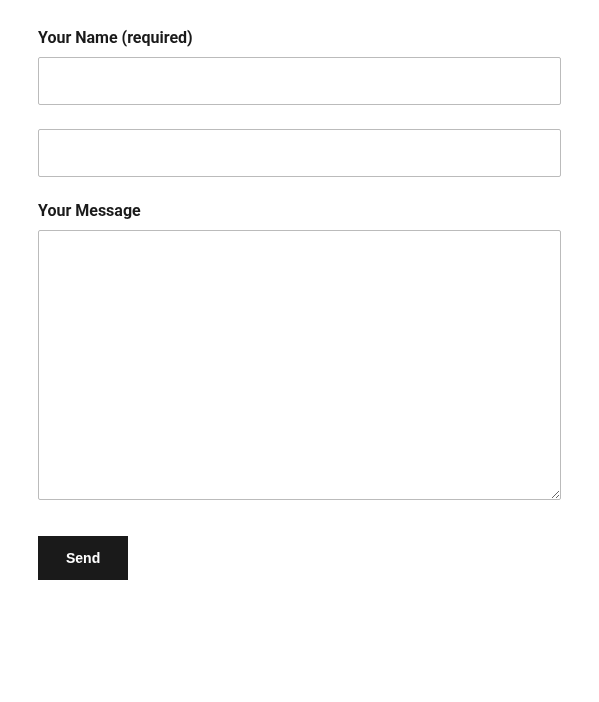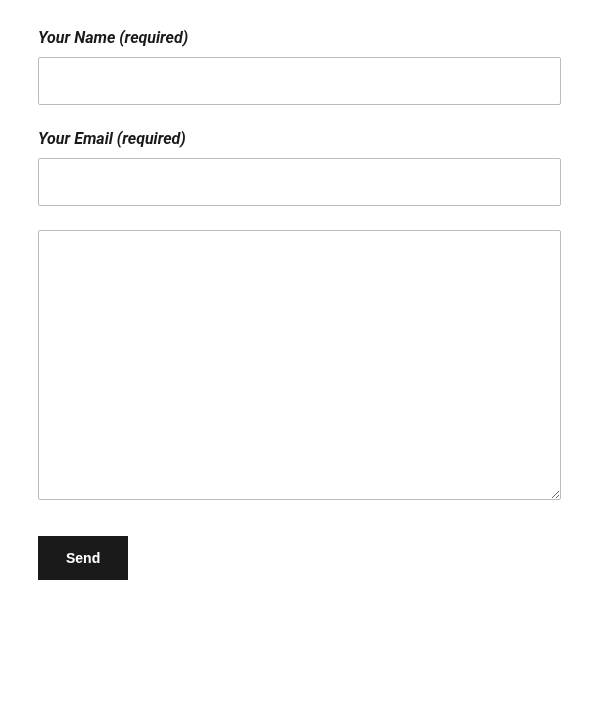--- a/index.html
+++ b/index.html
@@ -15,21 +15,20 @@
     }
     .form-group {
       margin-bottom: 24px;
     }
     .form-label {
       display: block;
       font-weight: 700;
       font-size: 16px;
       color: #1a1a1a;
       margin-bottom: 10px;
-      font-style: italic;
     }
     .form-input {
       width: 100%;
       height: 48px;
       border: 1px solid #bbbbbb;
       border-radius: 2px;
       padding: 8px 12px;
       font-size: 15px;
       background: #ffffff;
     }
@@ -58,23 +57,23 @@
 </head>
 <body>
 
 <form>
   <div class="form-group">
     <label class="form-label">Your Name (required)</label>
     <input type="text" class="form-input" value="" style="">
   </div>
 
   <div class="form-group">
-    <label class="form-label">Your Email (required)</label>
     <input type="email" class="form-input" value="" style="">
   </div>
 
 
   <div class="form-group">
+    <label class="form-label">Your Message</label>
     <textarea class="form-textarea" style=""></textarea>
   </div>
 
   <button type="submit" class="send-button">Send</button>
 </form>
 
 </body></html>

